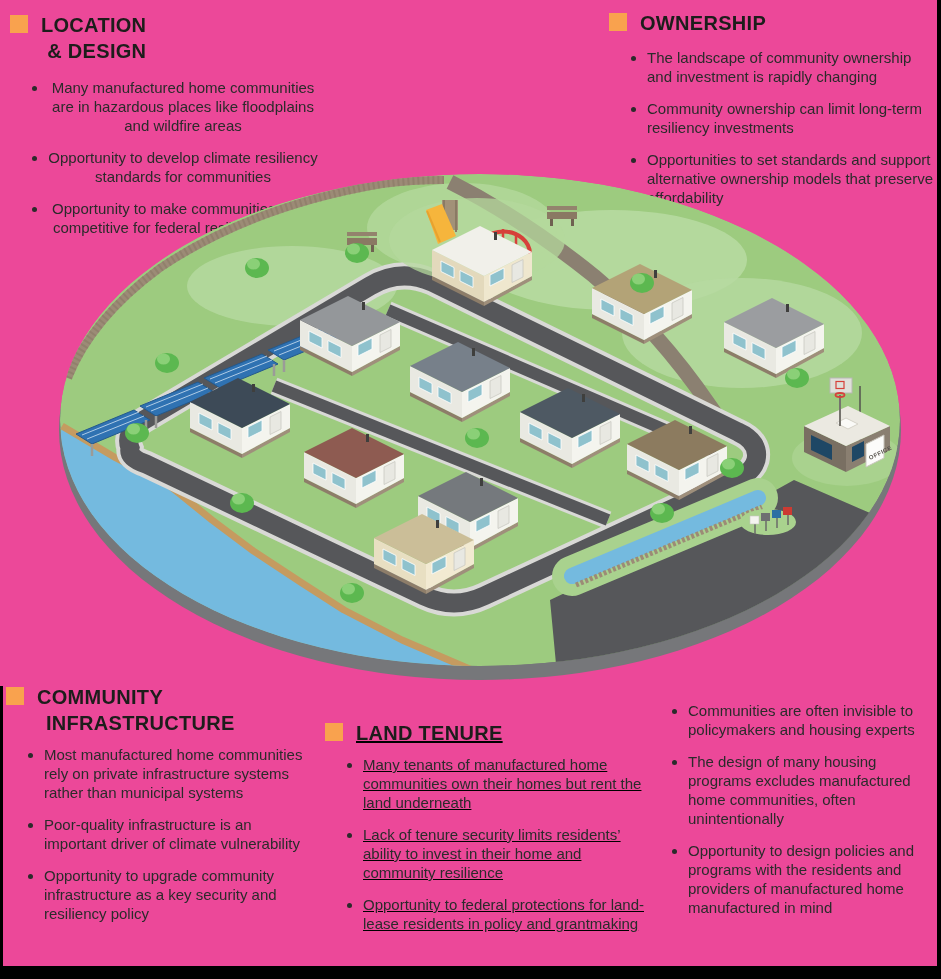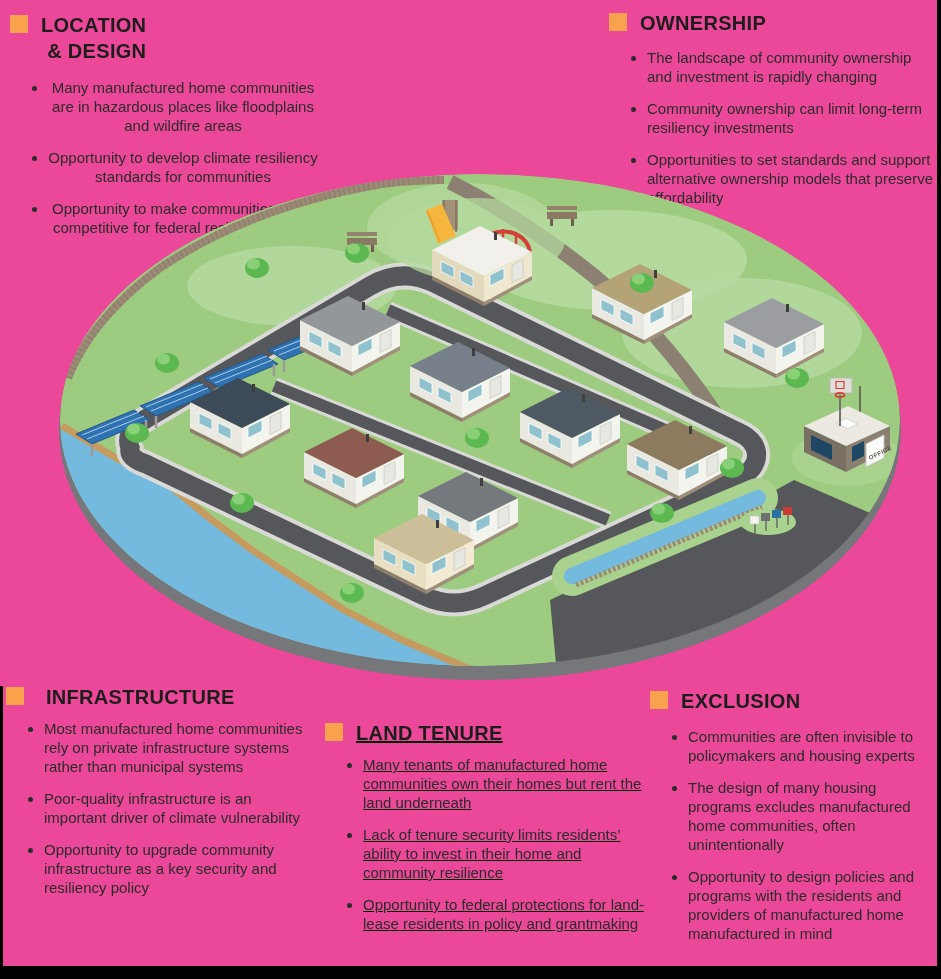--- a/index.html
+++ b/index.html
@@ -223,20 +223,21 @@
           <use href="#tree" x="745" y="210"></use>
         </g>
       </g>
     </svg>
   </div>
 
   <div class="panel" id="p-community">
     <div class="panel-header">
       <div class="sq"></div>
       <div class="title">
+        <div>COMMUNITY</div>
         <div class="t2-indent9">INFRASTRUCTURE</div>
       </div>
     </div>
     <ul>
       <li>Most manufactured home communities rely on private infrastructure systems rather than municipal systems</li>
       <li>Poor-quality infrastructure is an important driver of climate vulnerability</li>
       <li>Opportunity to upgrade community infrastructure as a key security and resiliency policy</li>
     </ul>
   </div>
 
@@ -246,24 +247,20 @@
       <div class="title">LAND TENURE</div>
     </div>
     <ul>
       <li>Many tenants of manufactured home communities own their homes but rent the land underneath</li>
       <li>Lack of tenure security limits residents’ ability to invest in their home and community resilience</li>
       <li>Opportunity to federal protections for land-lease residents in policy and grantmaking</li>
     </ul>
   </div>
 
   <div class="panel" id="p-exclusion">
-    <div class="panel-header">
-      <div class="sq"></div>
-      <div class="title">EXCLUSION</div>
-    </div>
     <ul>
       <li>Communities are often invisible to policymakers and housing experts</li>
       <li>The design of many housing programs excludes manufactured home communities, often unintentionally</li>
       <li>Opportunity to design policies and programs with the residents and providers of manufactured home manufactured in mind</li>
     </ul>
   </div>
 
   <div class="border-right"></div>
   <div class="border-bottom"></div>
   <div class="border-left-partial"></div>

